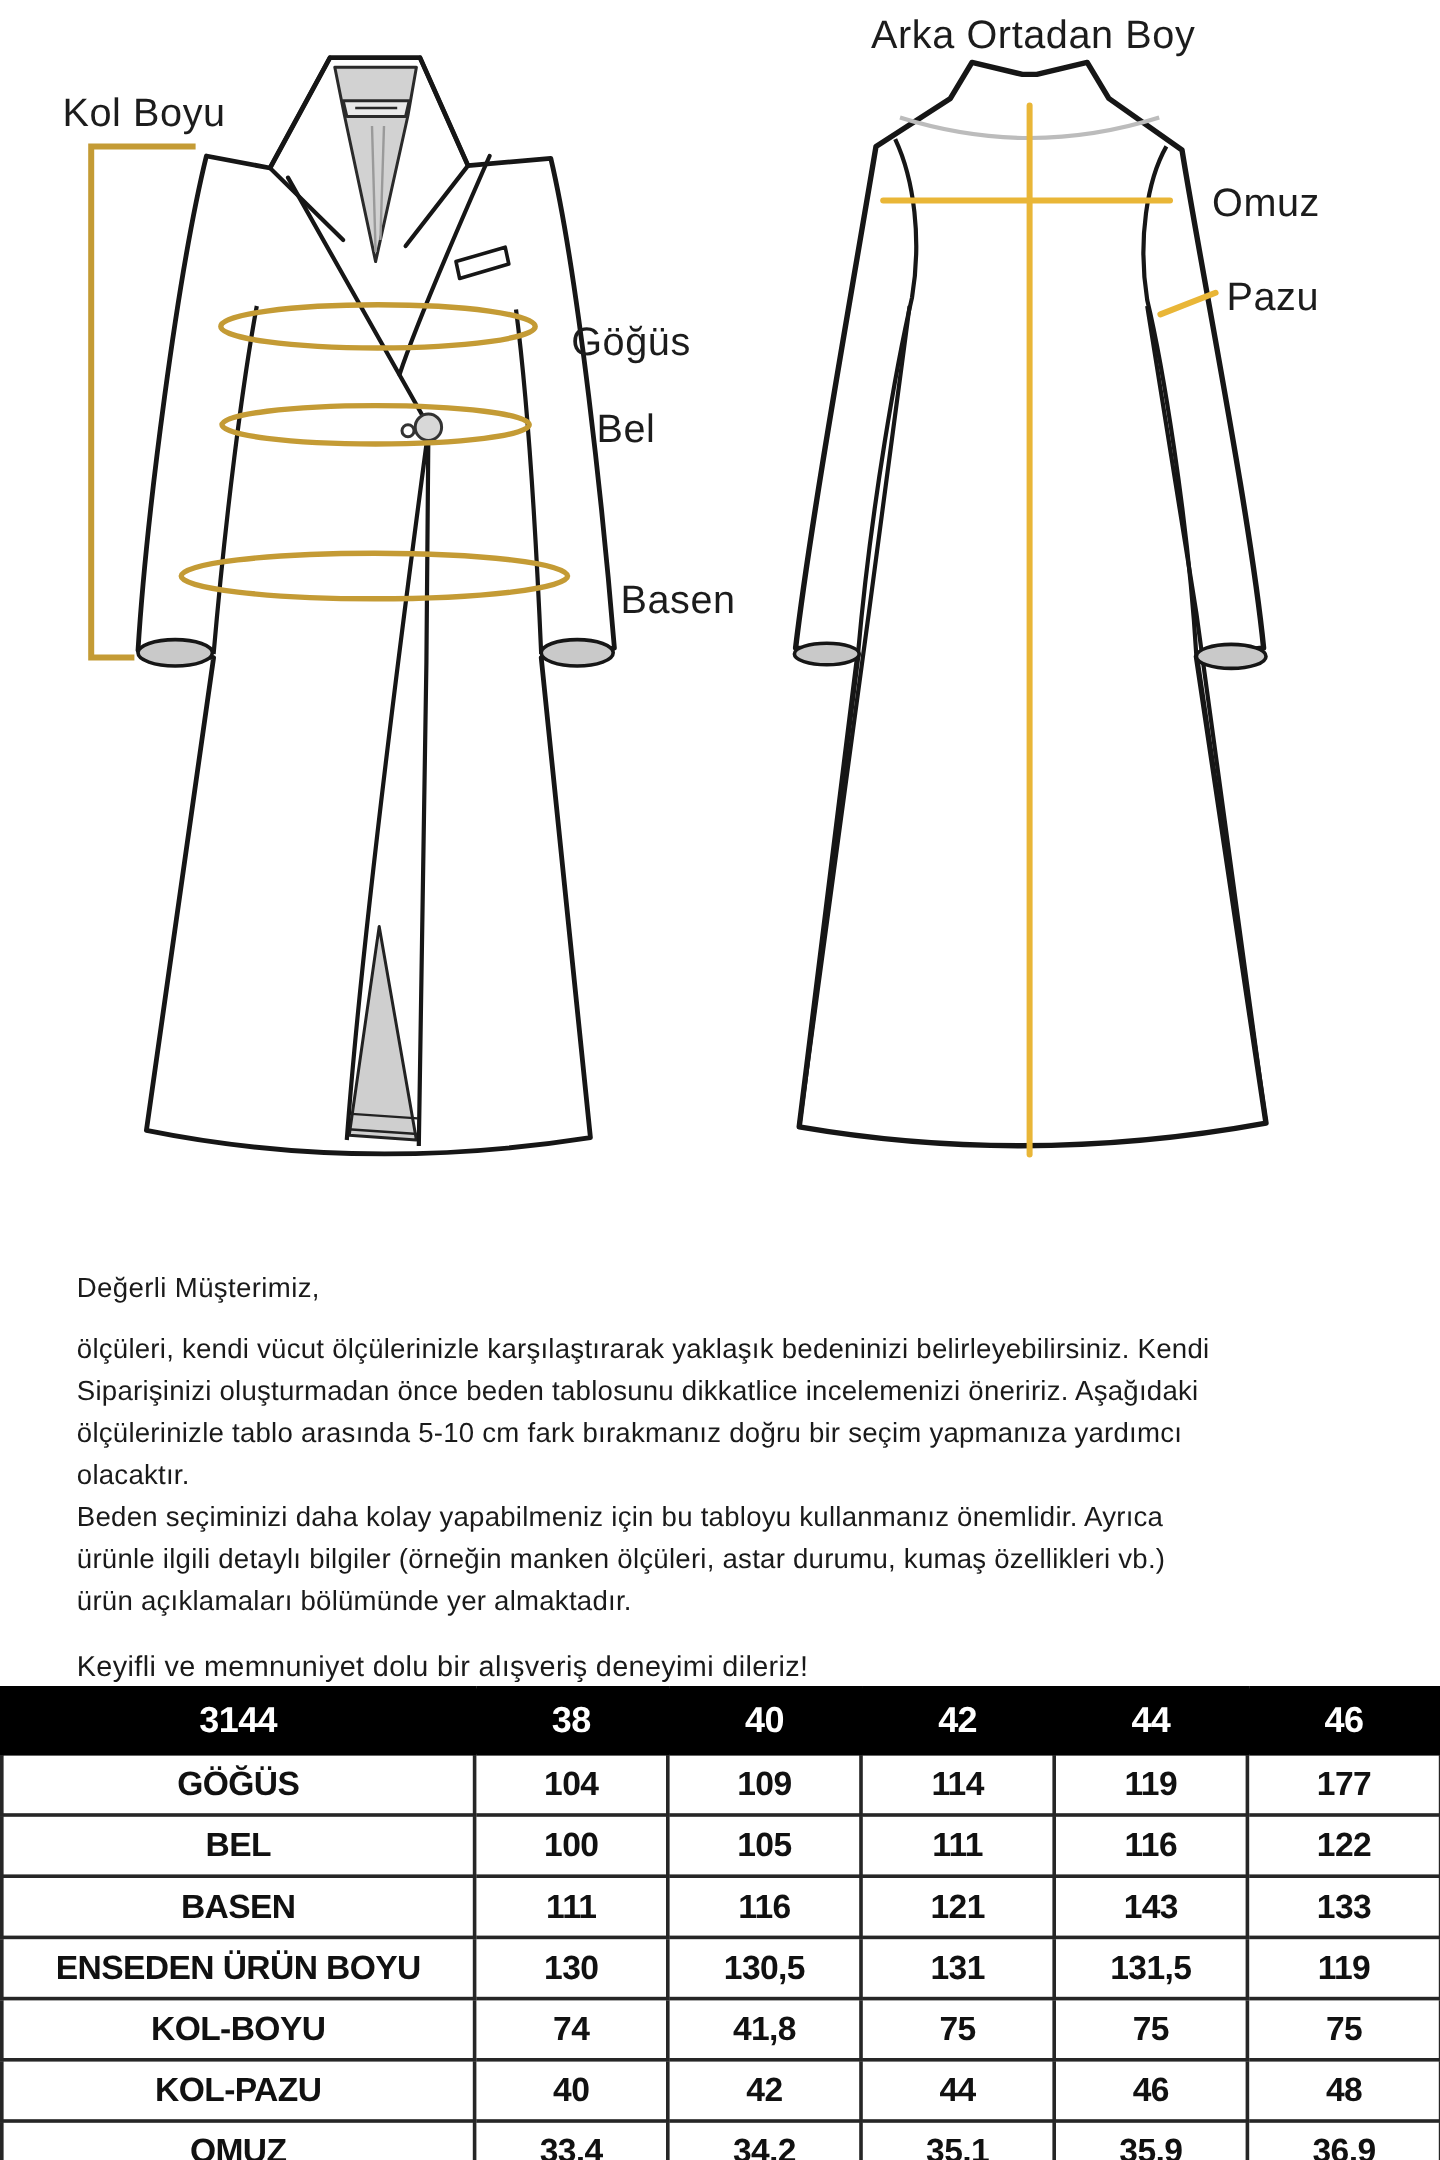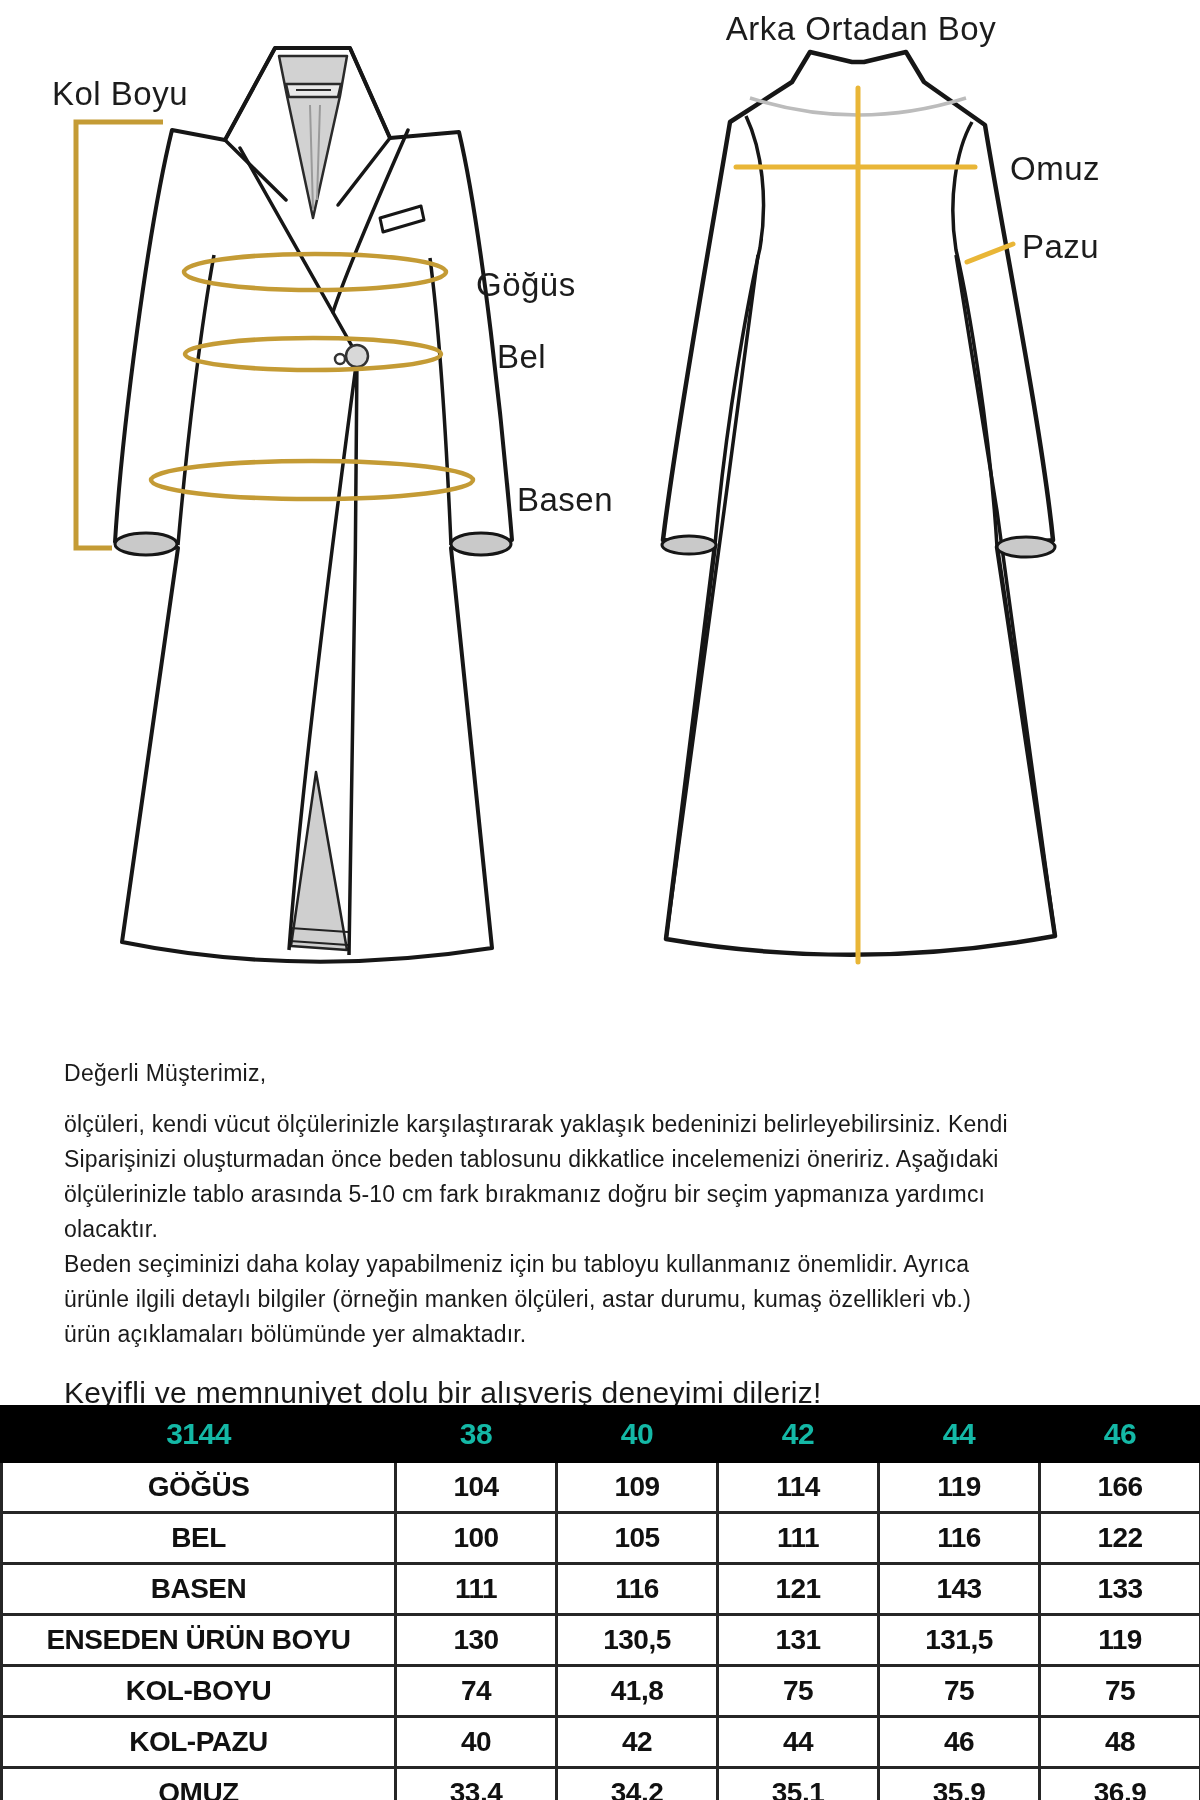--- a/index.html
+++ b/index.html
@@ -9,30 +9,30 @@
   }
   .diagram{position:absolute;top:0;left:0;}
   .diagram text{
     font-family:"Liberation Sans", sans-serif;
     fill:#1c1c1c;font-size:33px;letter-spacing:0.5px;
   }
   .info{position:absolute;top:1060px;left:32px;right:24px;margin-left:32px;}
   .greeting{margin:0 0 20px 0;font-size:23px;letter-spacing:0.3px;}
   .para{margin:0;font-size:23px;letter-spacing:0.2px;}
   .para .ln{display:block;line-height:35px;white-space:nowrap;}
-  .closing{margin:24px 0 0 0;font-size:30px;letter-spacing:0.3px;white-space:nowrap;}
+  .closing{margin:24px 0 0 0;font-size:24px;letter-spacing:0.3px;white-space:nowrap;}
   .size-table{
     position:absolute;top:1405px;left:0;width:1200px;
     border-collapse:collapse;table-layout:fixed;
     font-family:"Liberation Sans", sans-serif;
   }
   .size-table col.c-label{width:394px;}
   .size-table col.c-val{width:161px;}
   .size-table th{
-    background:#000000;color:#14b8a6;height:50px;
+    background:#000000;color:#ffffff;height:50px;
     font-size:30px;font-weight:bold;text-align:center;
     border:3px solid #000000;letter-spacing:-0.5px;
   }
   .size-table td{
     background:#ffffff;color:#111111;height:46px;
     font-size:28px;font-weight:bold;text-align:center;vertical-align:middle;
     border:3px solid #262626;letter-spacing:-0.5px;
   }
 </style>
 </head>
@@ -164,21 +164,21 @@
         <th>46</th>
       </tr>
     </thead>
     <tbody>
       <tr>
         <td>GÖĞÜS</td>
         <td>104</td>
         <td>109</td>
         <td>114</td>
         <td>119</td>
-        <td>166</td>
+        <td>177</td>
       </tr>
       <tr>
         <td>BEL</td>
         <td>100</td>
         <td>105</td>
         <td>111</td>
         <td>116</td>
         <td>122</td>
       </tr>
       <tr>

